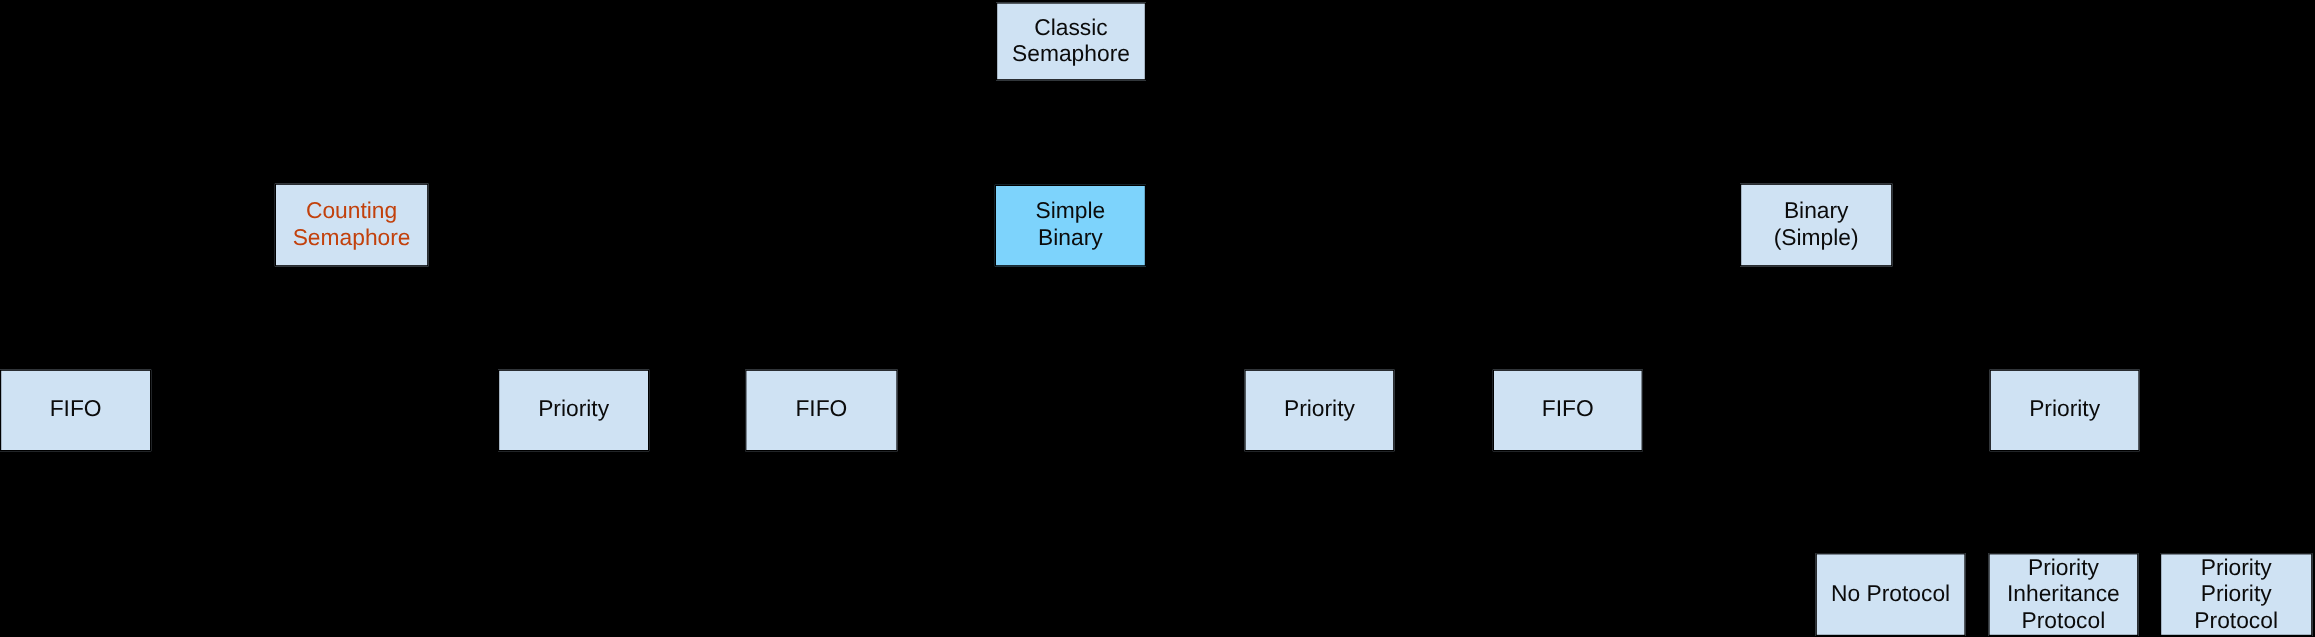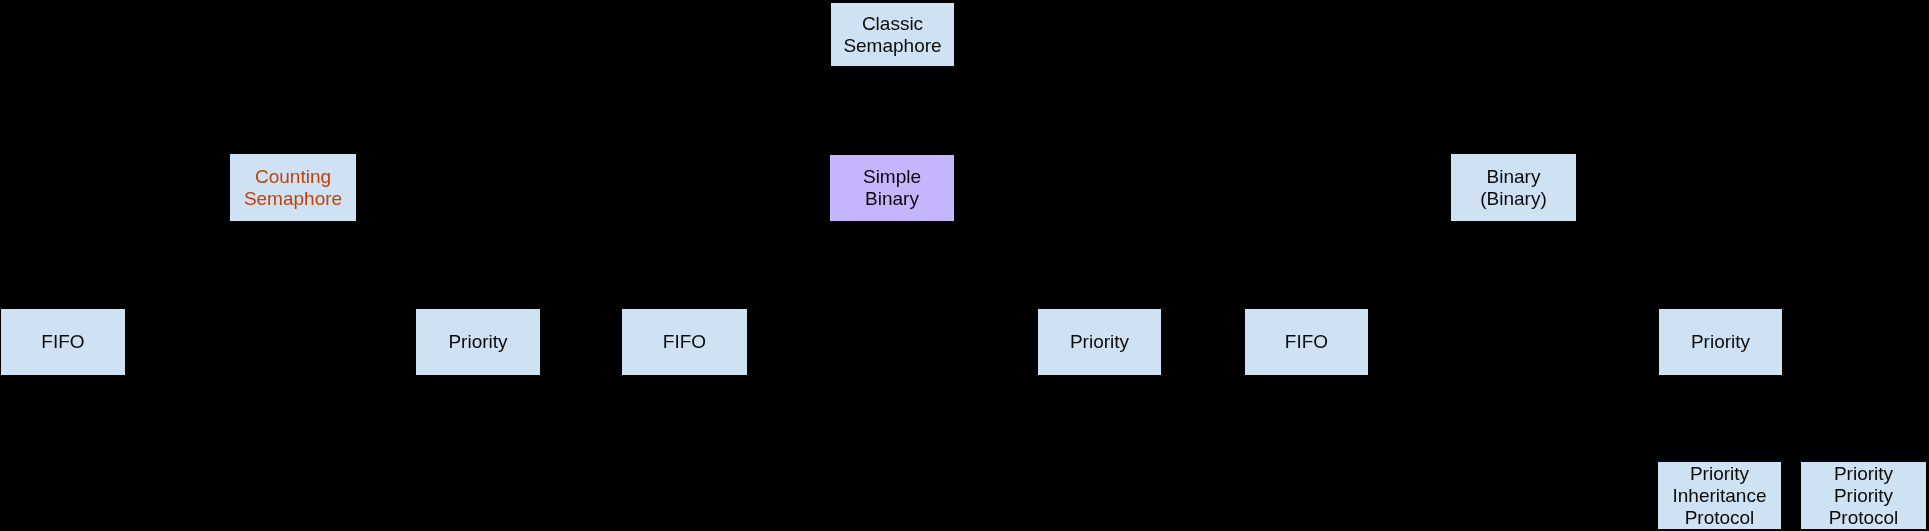--- a/index.html
+++ b/index.html
@@ -39,46 +39,49 @@
 
 <div class="canvas" style="background: rgb(0, 0, 0);">
     <div class="node" style="left: 830px; top: 2px; width: 125px; height: 65px; background: rgb(207, 226, 243); border-color: rgb(0, 0, 0); color: rgb(11, 11, 11);">
       <span class="node-line">Classic</span>
       <span class="node-line">Semaphore</span>
     </div>
     <div class="node" style="left: 229px; top: 153px; width: 128px; height: 69px; background: rgb(207, 226, 243); border-color: rgb(0, 0, 0); color: #c2410c;">
       <span class="node-line">Counting</span>
       <span class="node-line">Semaphore</span>
     </div>
-    <div class="node" style="left: 829px; top: 154px; width: 126px; height: 68px; background: #c4b5fd; border-color: rgb(0, 0, 0); color: rgb(11, 11, 11);">
+    <div class="node" style="left: 829px; top: 154px; width: 126px; height: 68px; background: #7dd3fc; border-color: rgb(0, 0, 0); color: rgb(11, 11, 11);">
       <span class="node-line">Simple</span>
       <span class="node-line">Binary</span>
     </div>
     <div class="node" style="left: 1450px; top: 153px; width: 127px; height: 69px; background: rgb(207, 226, 243); border-color: rgb(0, 0, 0); color: rgb(11, 11, 11);">
       <span class="node-line">Binary</span>
-      <span class="node-line">(Binary)</span>
+      <span class="node-line">(Simple)</span>
     </div>
     <div class="node" style="left: 0px; top: 308px; width: 126px; height: 68px; background: rgb(207, 226, 243); border-color: rgb(0, 0, 0); color: rgb(11, 11, 11);">
       <span class="node-line">FIFO</span>
     </div>
     <div class="node" style="left: 415px; top: 308px; width: 126px; height: 68px; background: rgb(207, 226, 243); border-color: rgb(0, 0, 0); color: rgb(11, 11, 11);">
       <span class="node-line">Priority</span>
     </div>
     <div class="node" style="left: 621px; top: 308px; width: 127px; height: 68px; background: rgb(207, 226, 243); border-color: rgb(0, 0, 0); color: rgb(11, 11, 11);">
       <span class="node-line">FIFO</span>
     </div>
     <div class="node" style="left: 1037px; top: 308px; width: 125px; height: 68px; background: rgb(207, 226, 243); border-color: rgb(0, 0, 0); color: rgb(11, 11, 11);">
       <span class="node-line">Priority</span>
     </div>
     <div class="node" style="left: 1244px; top: 308px; width: 125px; height: 68px; background: rgb(207, 226, 243); border-color: rgb(0, 0, 0); color: rgb(11, 11, 11);">
       <span class="node-line">FIFO</span>
     </div>
     <div class="node" style="left: 1658px; top: 308px; width: 125px; height: 68px; background: rgb(207, 226, 243); border-color: rgb(0, 0, 0); color: rgb(11, 11, 11);">
       <span class="node-line">Priority</span>
     </div>
+    <div class="node" style="left: 1513px; top: 461px; width: 125px; height: 69px; background: rgb(207, 226, 243); border-color: rgb(0, 0, 0); color: rgb(11, 11, 11);">
+      <span class="node-line">No Protocol</span>
+    </div>
     <div class="node" style="left: 1657px; top: 461px; width: 125px; height: 69px; background: rgb(207, 226, 243); border-color: rgb(0, 0, 0); color: rgb(11, 11, 11);">
       <span class="node-line">Priority</span>
       <span class="node-line">Inheritance</span>
       <span class="node-line">Protocol</span>
     </div>
     <div class="node" style="left: 1800px; top: 461px; width: 127px; height: 69px; background: rgb(207, 226, 243); border-color: rgb(0, 0, 0); color: rgb(11, 11, 11);">
       <span class="node-line">Priority</span>
       <span class="node-line">Priority</span>
       <span class="node-line">Protocol</span>
     </div>

